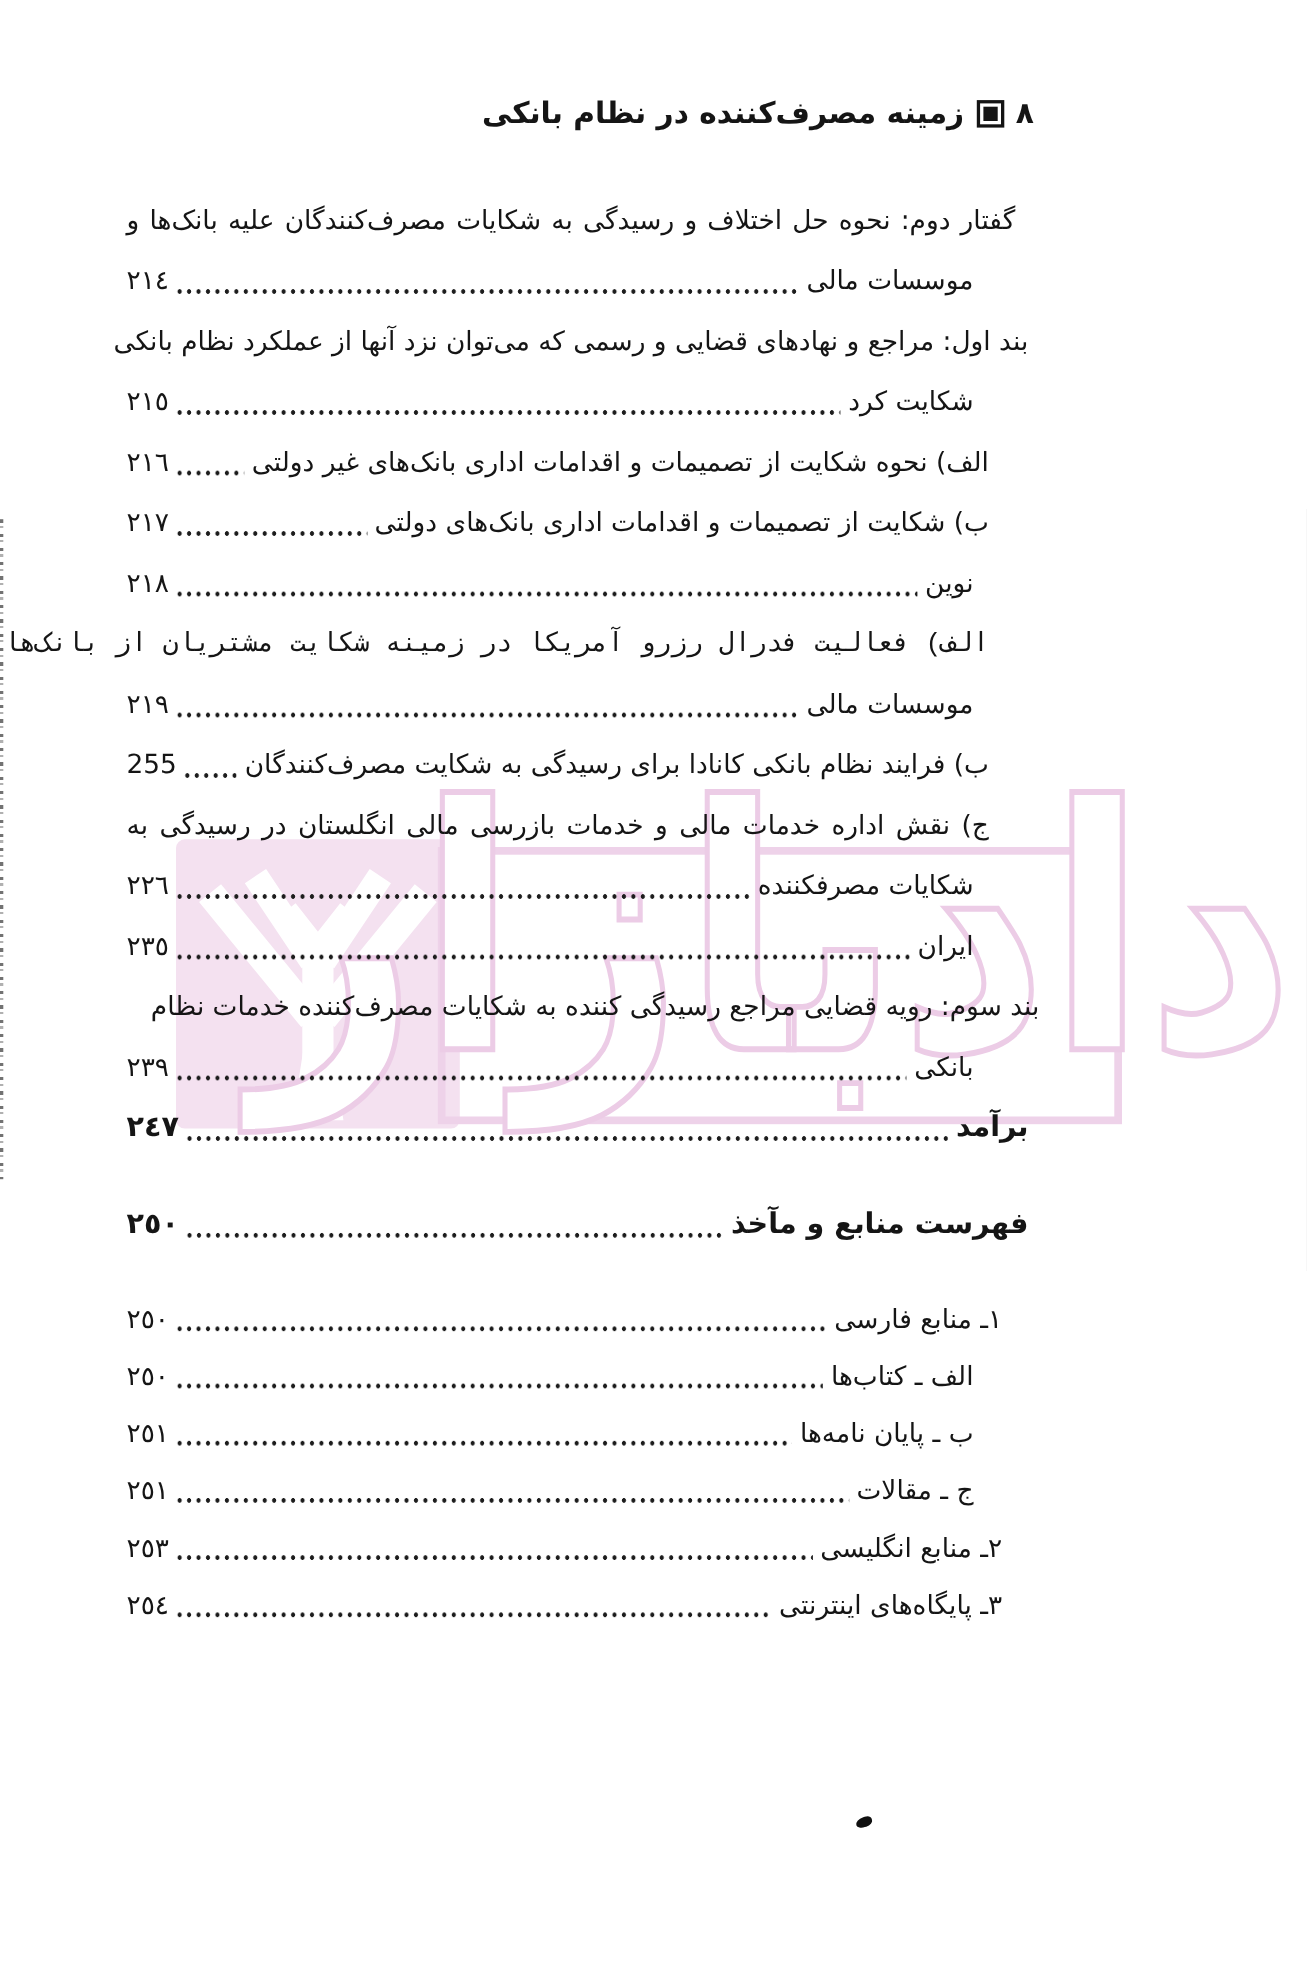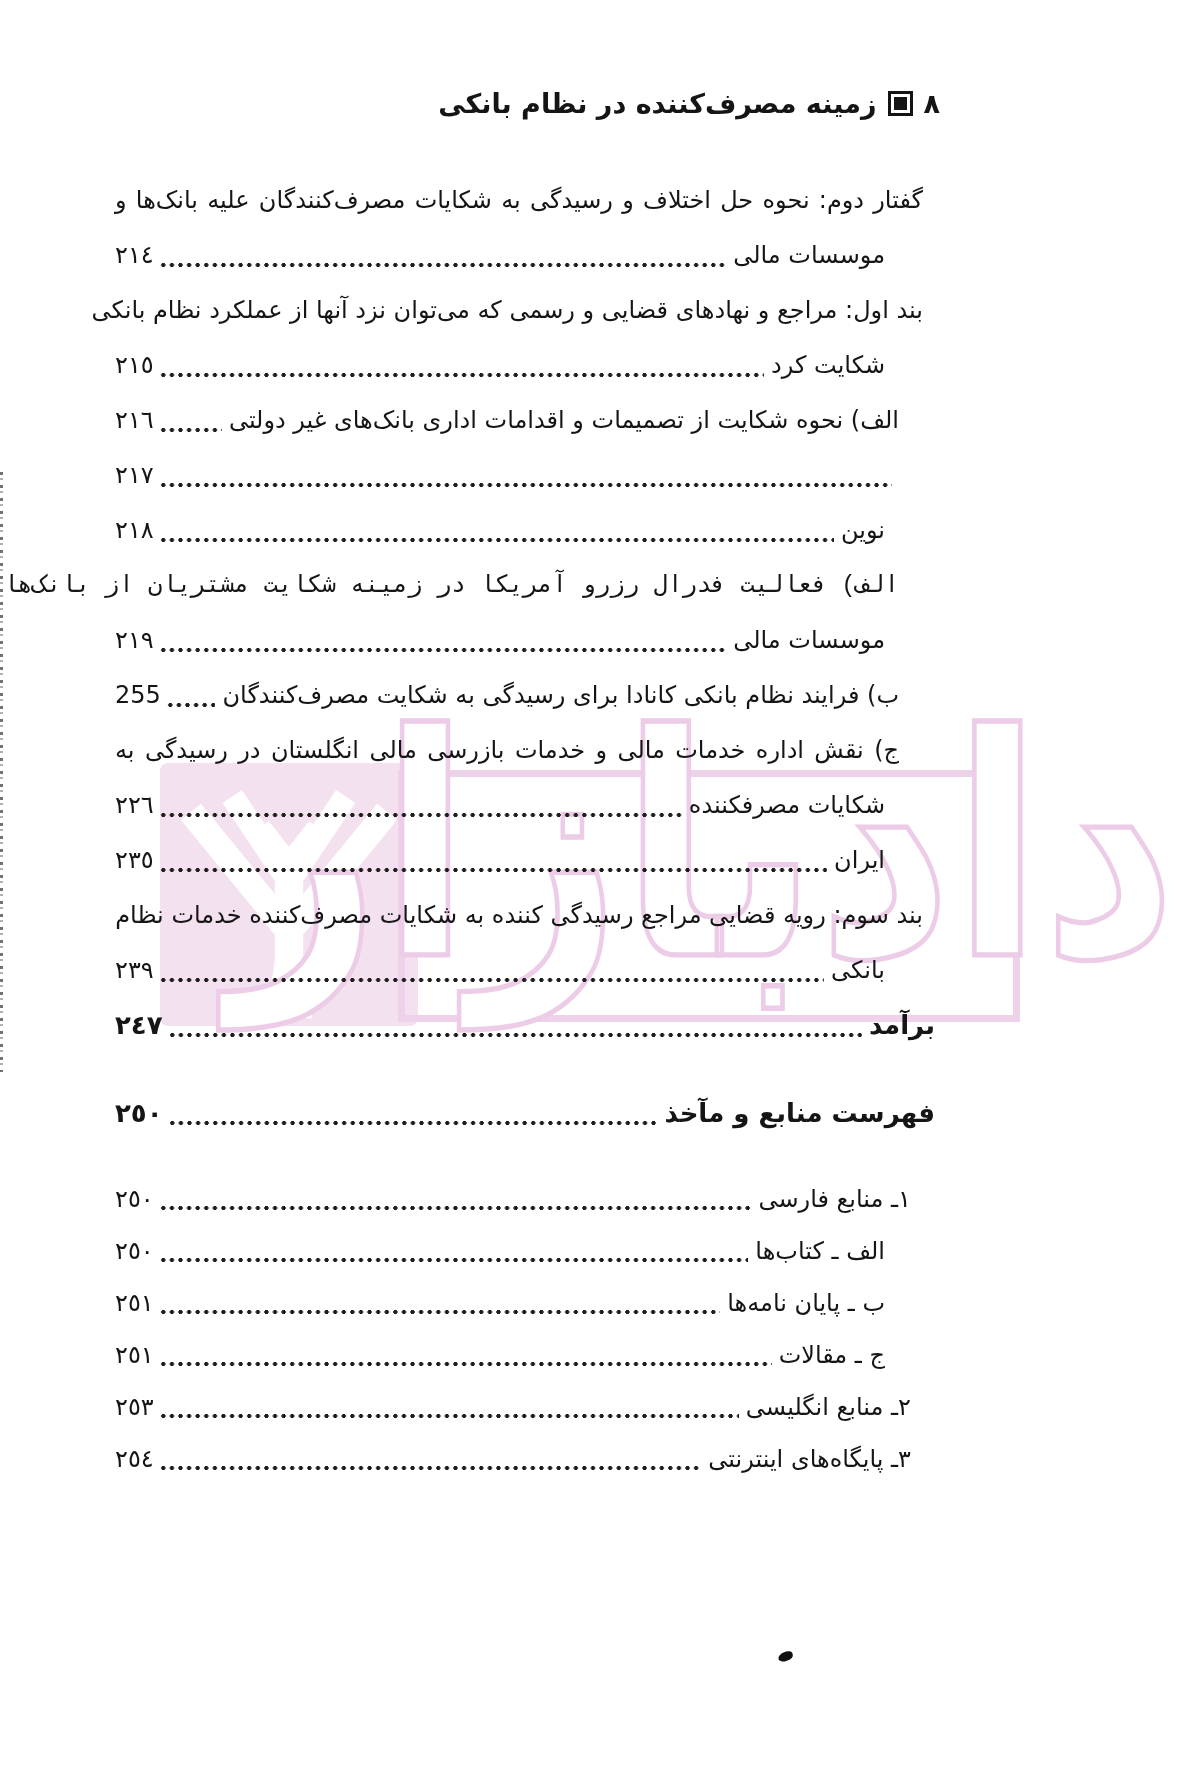--- a/index.html
+++ b/index.html
@@ -70,21 +70,21 @@
   .row .leader{
     flex:1 1 auto;align-self:flex-end;height:6px;margin:0 7px 14px 5px;
     background-image:radial-gradient(circle,#1c1c1c 1.9px,rgba(0,0,0,0) 2.2px);
     background-size:8.6px 6px;background-repeat:repeat-x;background-position:0 50%;
   }
   .row .n{white-space:nowrap;flex:0 0 auto;}
   .row.bold{font-weight:bold;font-size:26px;}
   .row.gap{margin-top:33px;}
   .g-sources{height:52px;}
   .ind-0{padding-right:0;}
-  .ind-1{padding-right:12px;}
+  .ind-1{padding-right:12px;justify-content:center;}
   .ind-2{padding-right:24px;}
   .ind-3{padding-right:36px;}
   .ind-4{padding-right:50px;}
 </style>
 </head>
 <body>
 
 <div id="page">
 
   <div id="watermark">
@@ -132,20 +132,21 @@
       <span class="t">شکایت کرد</span>
       <span class="leader"></span>
       <span class="n">٢١٥</span>
     </div>
       <div class="row ind-3 g-main">
       <span class="t">الف) نحوه شکایت از تصمیمات و اقدامات اداری بانک‌های غیر دولتی</span>
       <span class="leader"></span>
       <span class="n">٢١٦</span>
     </div>
       <div class="row ind-3 g-main">
+      <span class="t">ب) شکایت از تصمیمات و اقدامات اداری بانک‌های دولتی</span>
       <span class="leader"></span>
       <span class="n">٢١٧</span>
     </div>
       <div class="row ind-4 g-main">
       <span class="t">نوین</span>
       <span class="leader"></span>
       <span class="n">٢١٨</span>
     </div>
       <div class="row ind-3 g-main just nopage">
       <span class="t" style="white-space: nowrap; font-family: Liberation Mono, monospace;">الف) فعالیت فدرال رزرو آمریکا در زمینه شکایت مشتریان از بانک‌ها و</span>

